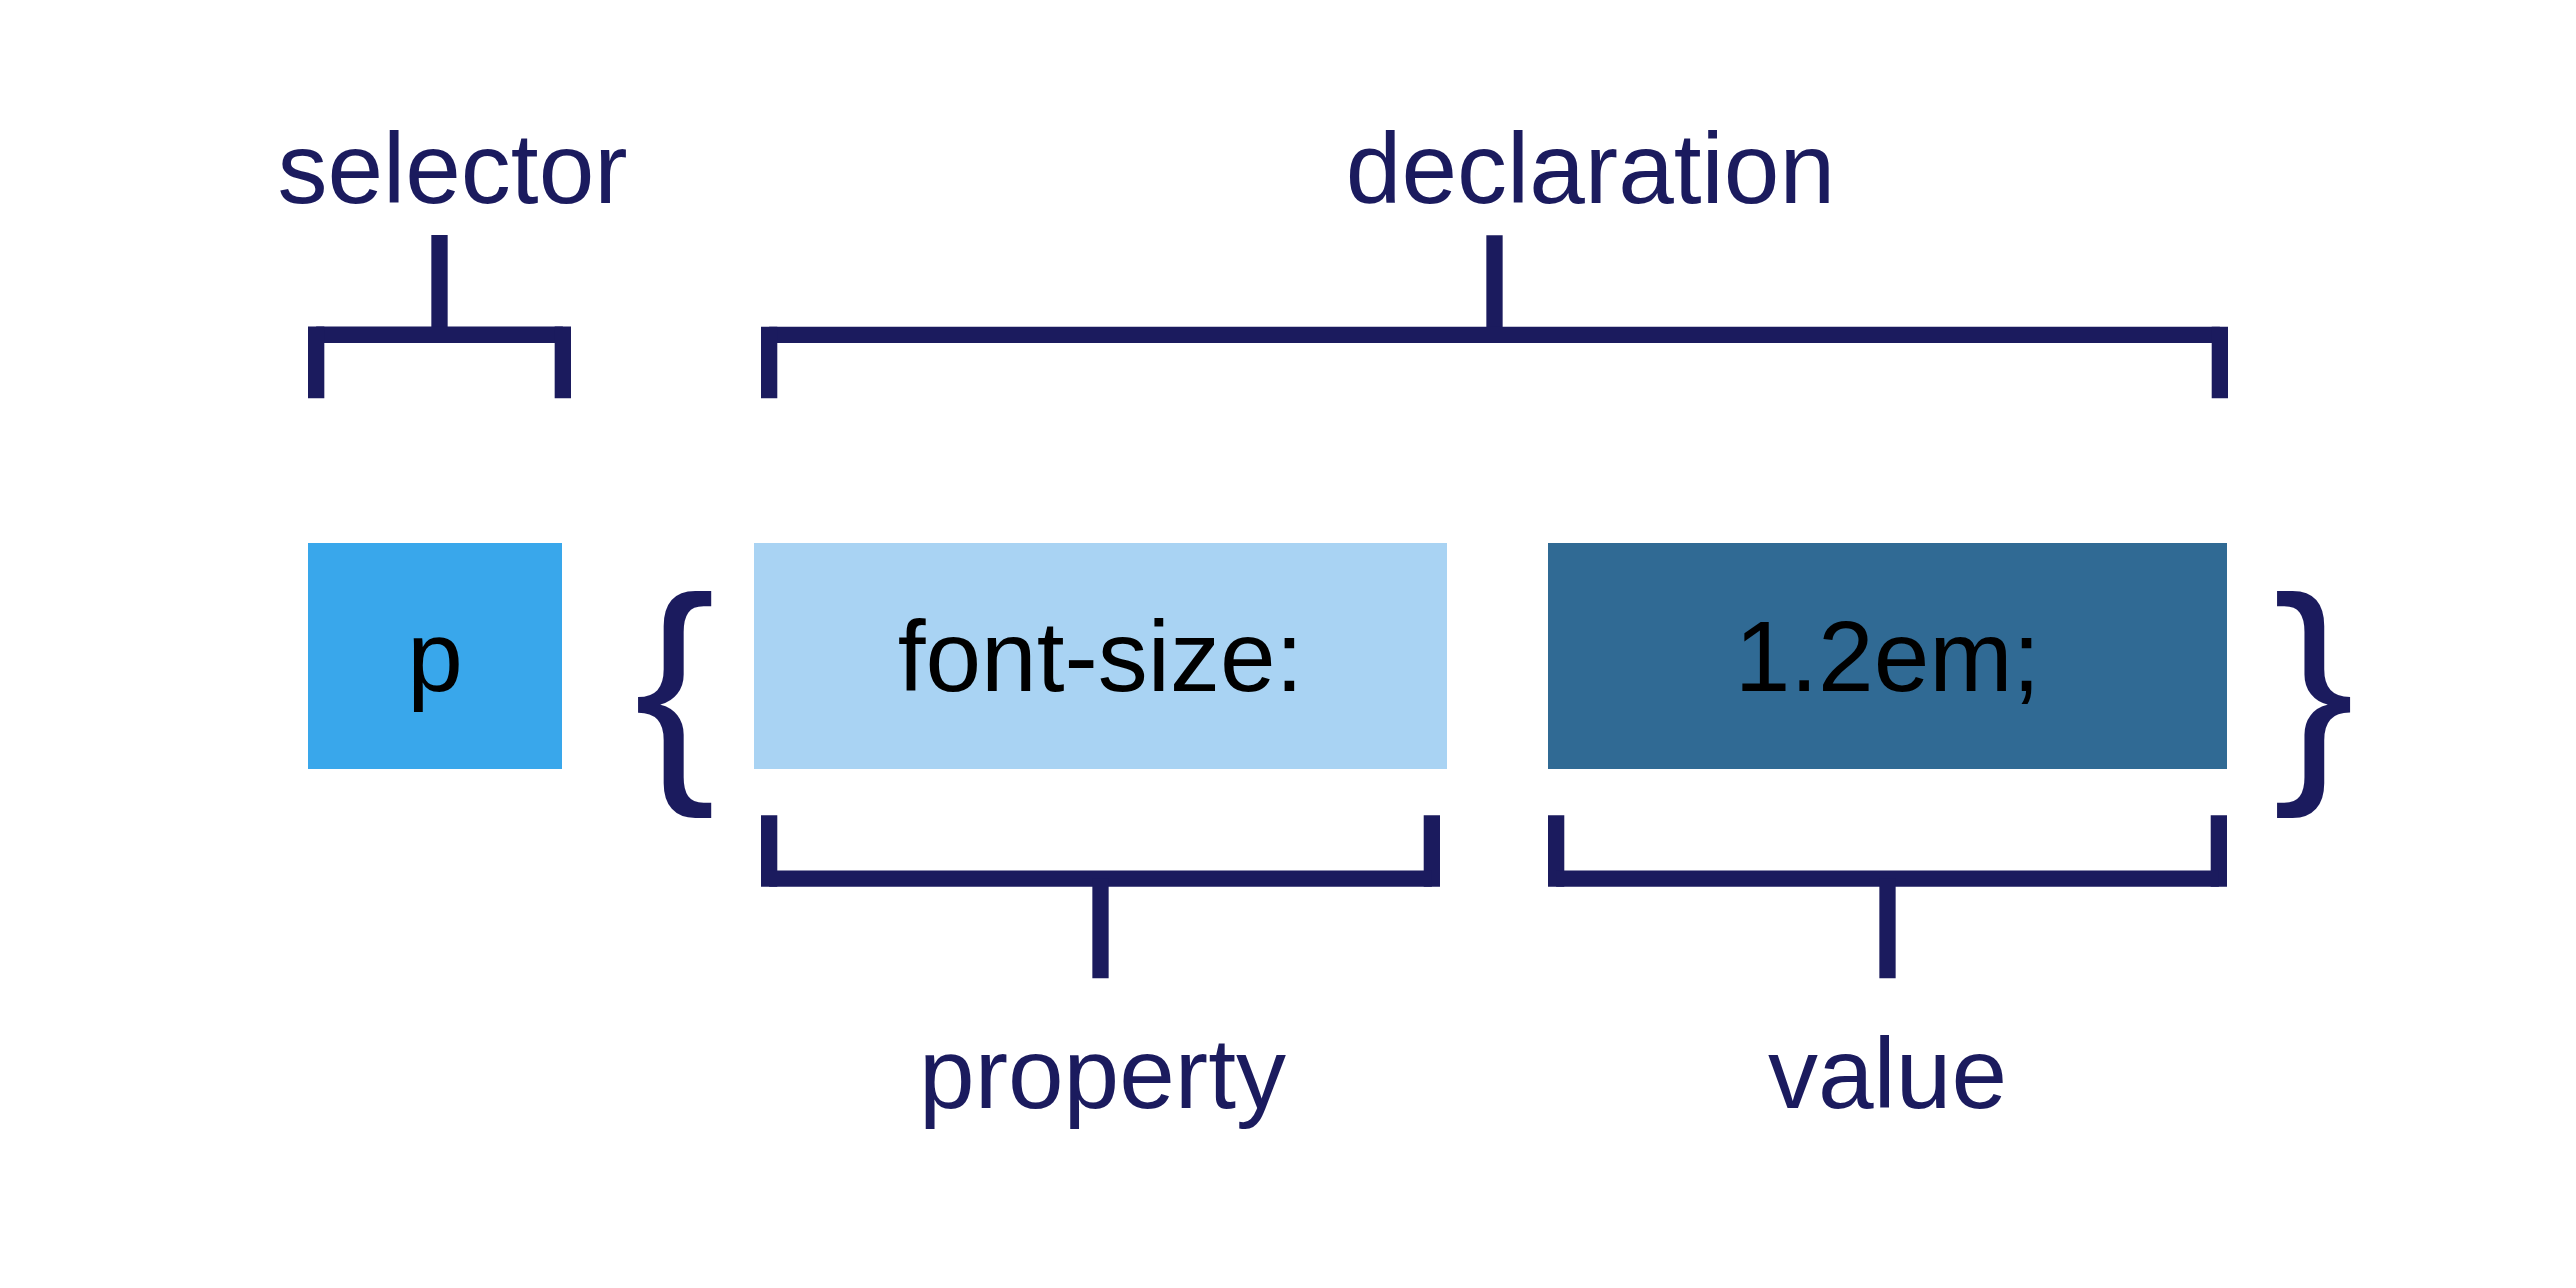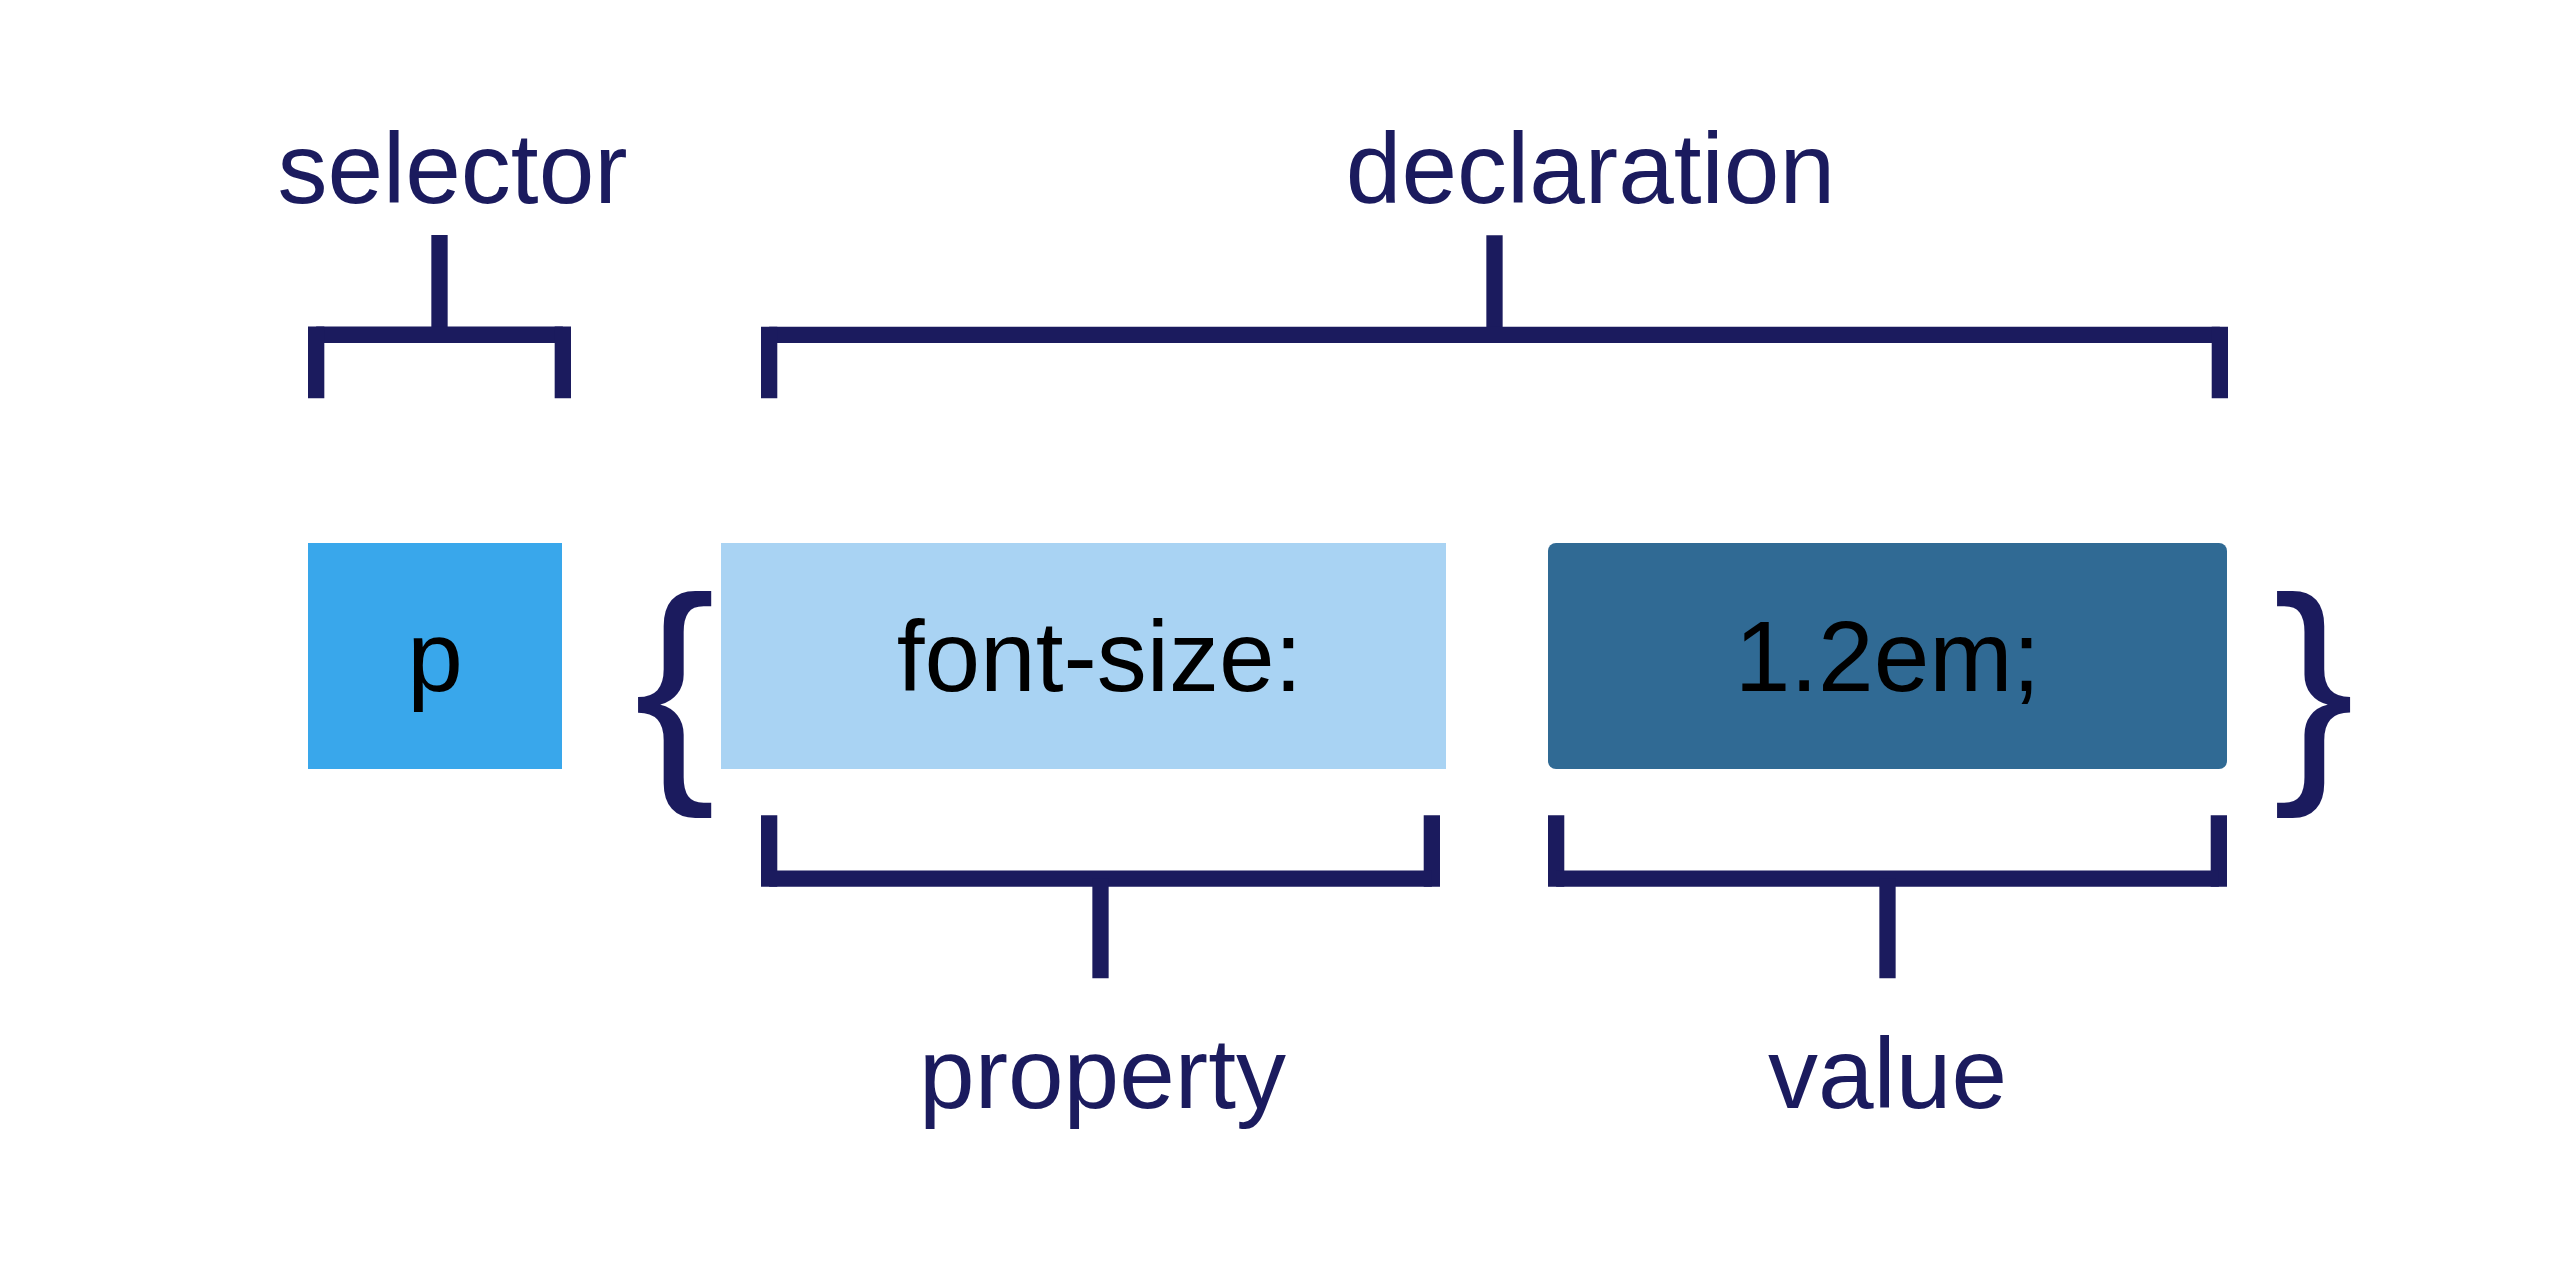--- a/index.html
+++ b/index.html
@@ -73,25 +73,25 @@
     <line x1="9" y1="101" x2="9" y2="180"></line>
     <line x1="1611" y1="101" x2="1611" y2="180"></line>
   </svg>
 
   <div class="box" style="left:308px;top:543px;width:254px;height:226px;background:#39a7eb;">
     <span>p</span>
   </div>
 
   <div class="brace" style="left:634px;top:561px;">{</div>
 
-  <div class="box" style="left:721px;top:543px;width:693px;height:226px;background:#a9d3f3;padding-left:32px;">
+  <div class="box" style="left:754px;top:543px;width:693px;height:226px;background:#a9d3f3;">
     <span>font-size:</span>
   </div>
 
-  <div class="box" style="left:1548px;top:543px;width:679px;height:226px;background:#306a94;border-radius:8px;">
+  <div class="box" style="left:1548px;top:543px;width:679px;height:226px;background:#306a94;">
     <span>1.2em;</span>
   </div>
 
   <div class="brace" style="left:2273px;top:561px;">}</div>
 
   <svg class="bracket" style="left:761px;top:815px;" width="679" height="263" viewBox="0 0 750 290">
     <line x1="9" y1="0" x2="9" y2="79"></line>
     <line x1="741" y1="0" x2="741" y2="79"></line>
     <line x1="9" y1="70" x2="741" y2="70"></line>
     <line x1="375" y1="70" x2="375" y2="180"></line>

